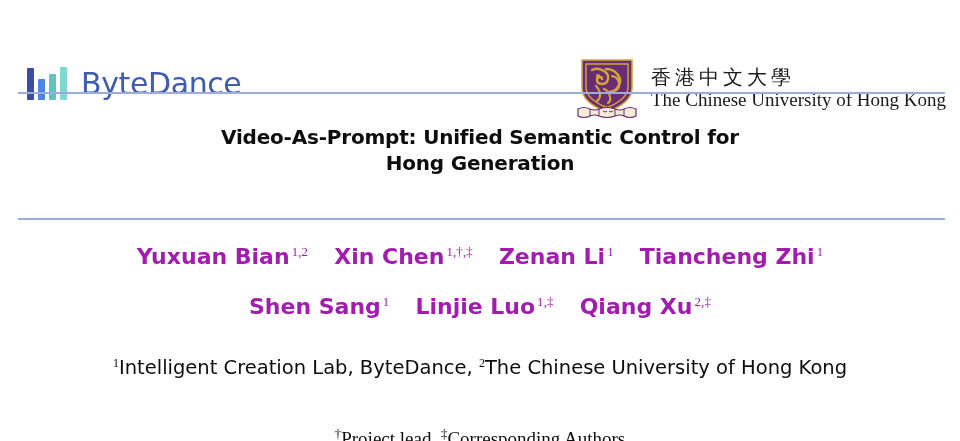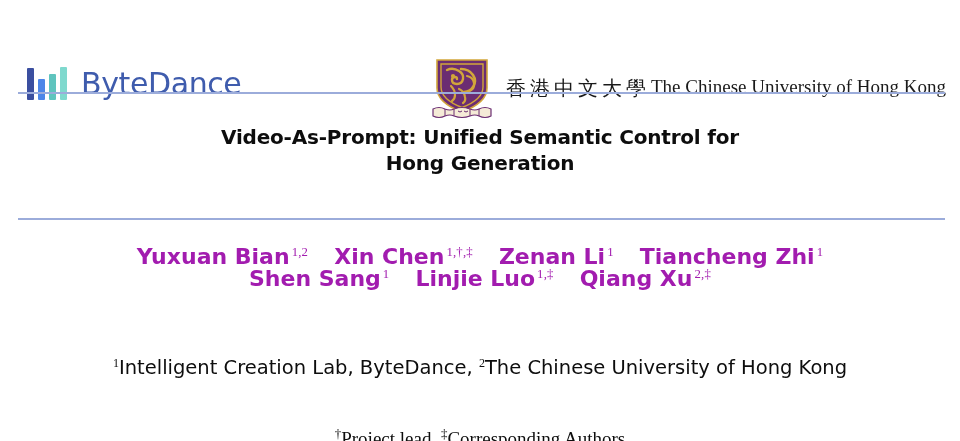--- a/index.html
+++ b/index.html
@@ -68,21 +68,21 @@
     gap: 13px;
   }
   .cuhk-crest {
     display: block;
     width: 62px;
     height: 64px;
     flex: 0 0 auto;
   }
   .cuhk-text {
     display: flex;
-    flex-direction: row;
+    flex-direction: column;
     justify-content: center;
     gap: 1px;
   }
   .cuhk-zh {
     font-family: "DejaVu Sans", sans-serif;
     font-size: 20px;
     letter-spacing: 4px;
     color: #1a1a1a;
     line-height: 1.15;
     white-space: nowrap;
@@ -131,21 +131,21 @@
   }
   .author-line {
     font-family: "DejaVu Sans", sans-serif;
     font-size: 22px;
     font-weight: bold;
     color: #a21caf;
     line-height: 1;
     white-space: nowrap;
   }
   .author-line + .author-line {
-    margin-top: 0;
+    margin-top: 28px;
   }
   .author {
     display: inline-block;
     margin: 0 13px;
   }
   .author .name { }
   .author sup {
     font-family: "Liberation Serif", serif;
     font-weight: normal;
     font-size: 0.58em;

